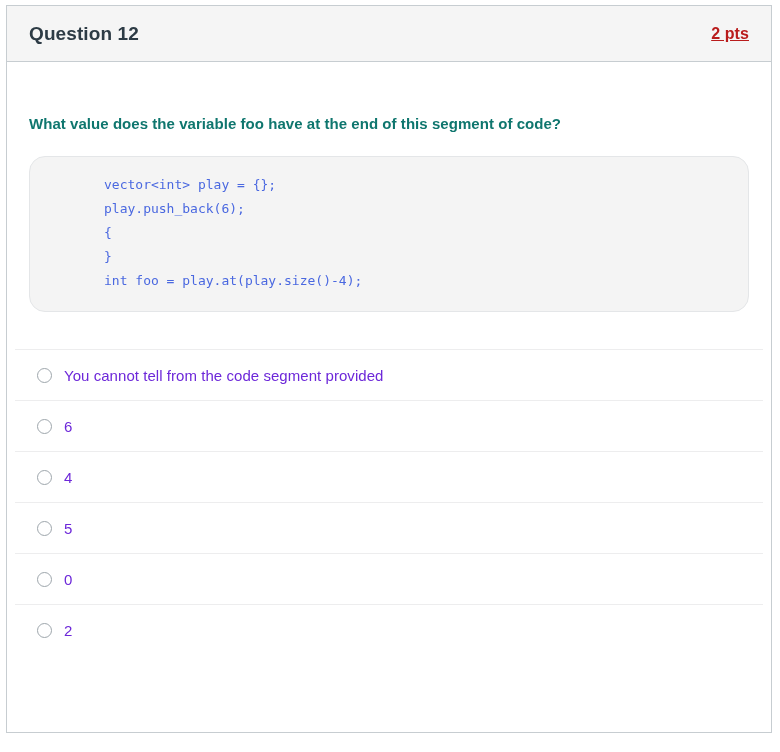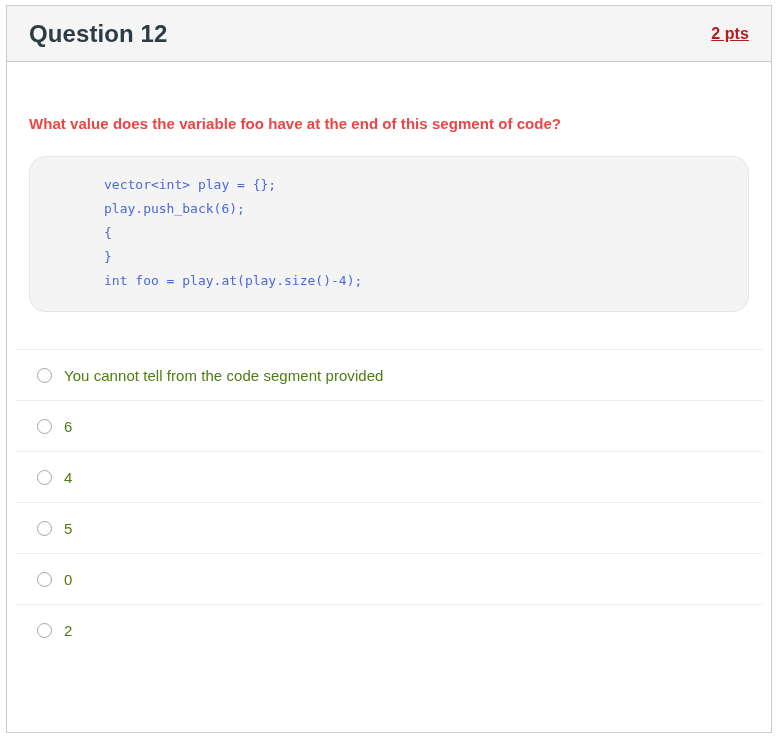--- a/index.html
+++ b/index.html
@@ -30,21 +30,21 @@
     height: 56px;
     box-sizing: border-box;
     background: #f5f5f5;
     border-bottom: 1px solid #c7cdd1;
     display: flex;
     align-items: center;
     justify-content: space-between;
     padding: 0 22px 0 22px;
   }
   .question-name {
-    font-size: 24px;
+    font-size: 19px;
     font-weight: bold;
     color: #2d3b45;
     letter-spacing: 0.1px;
   }
   .question-points {
     font-size: 16px;
     font-weight: bold;
     color: #b91c1c;
     letter-spacing: 0.1px;
     text-decoration: underline;
@@ -53,21 +53,21 @@
   
   .question-body {
     padding: 0;
   }
 
   .question-text {
     margin: 0;
     padding: 51px 22px 0 22px;
     font-size: 15px;
     font-weight: bold;
-    color: #ef4444;
+    color: #0f766e;
     line-height: 1.4;
     letter-spacing: 0.05px;
   }
 
   .code-block {
     margin: 22px 22px 0 22px;
     background: #f4f4f4;
     border: 1px solid #e4e6e8;
     border-radius: 16px;
     padding: 16px 18px 18px 18px;
@@ -99,21 +99,21 @@
     height: 15px;
     min-width: 15px;
     border: 1px solid #9ea6ac;
     border-radius: 50%;
     background: #ffffff;
     box-sizing: border-box;
     margin-right: 12px;
   }
   .answer-label {
     font-size: 15px;
-    color: #4d7c0f;
+    color: #6d28d9;
     letter-spacing: 0.05px;
   }
 </style>
 </head>
 <body>
 
 <div class="question-container">
 
   <div class="question-header">
     <div class="question-name">Question 12</div>

